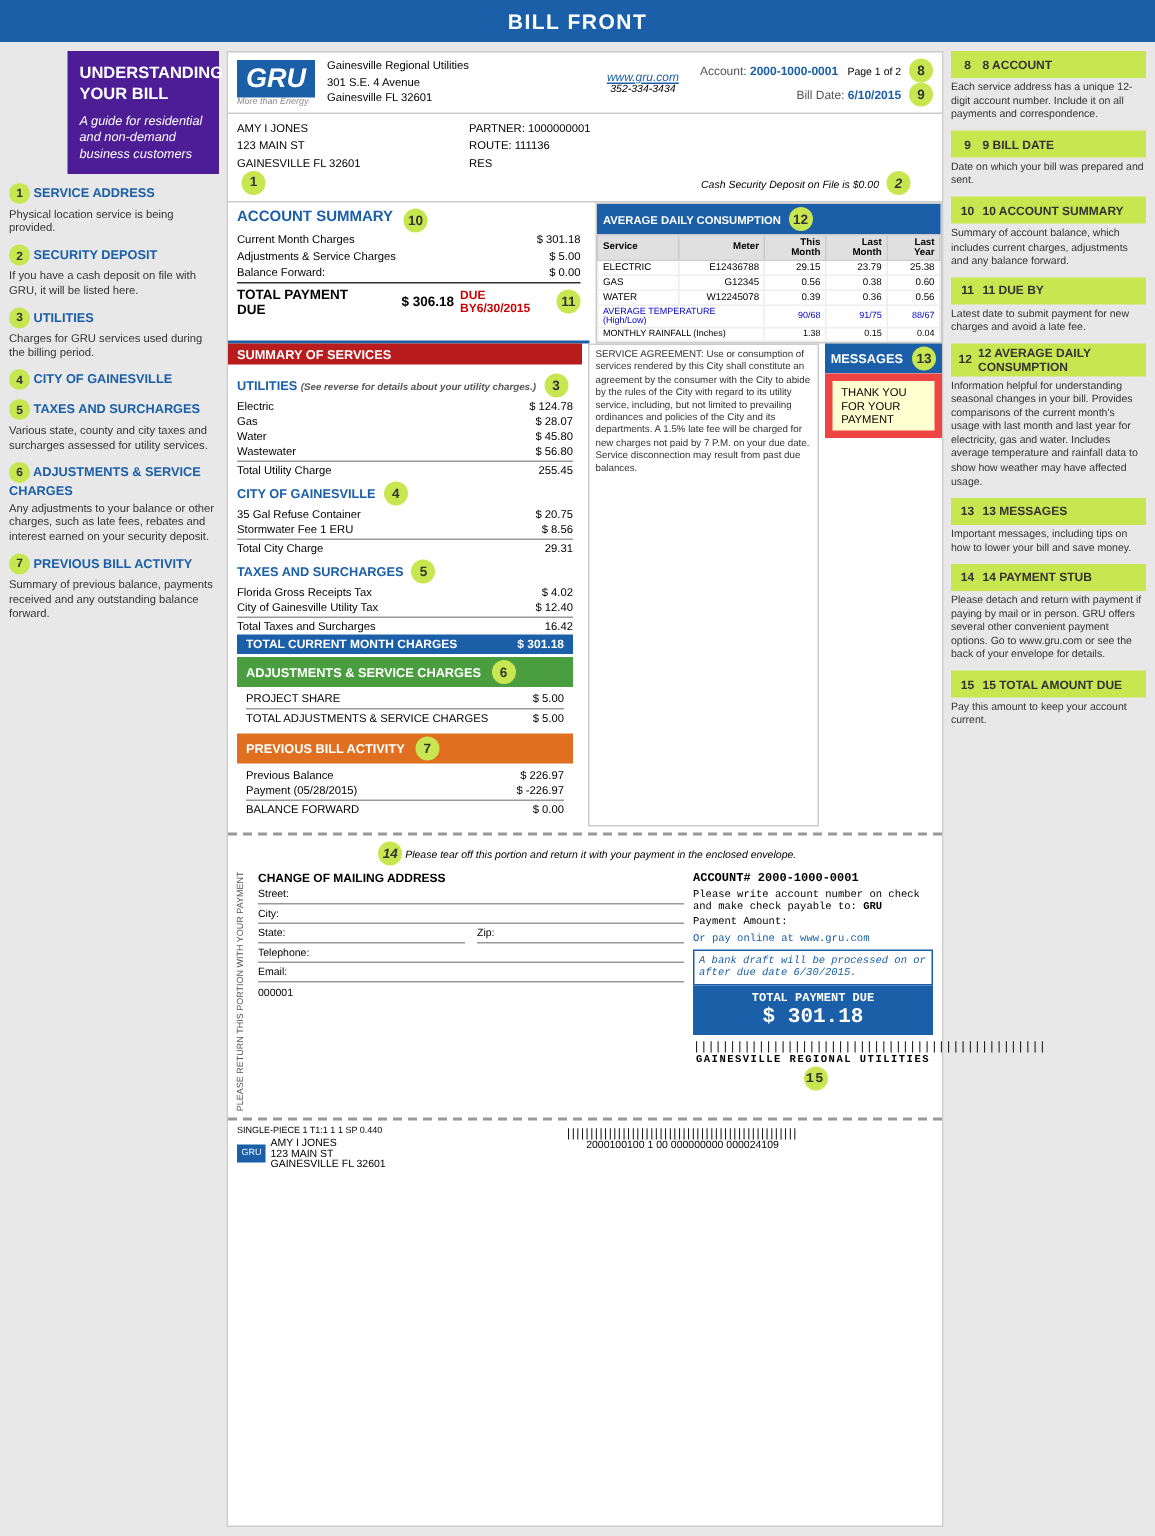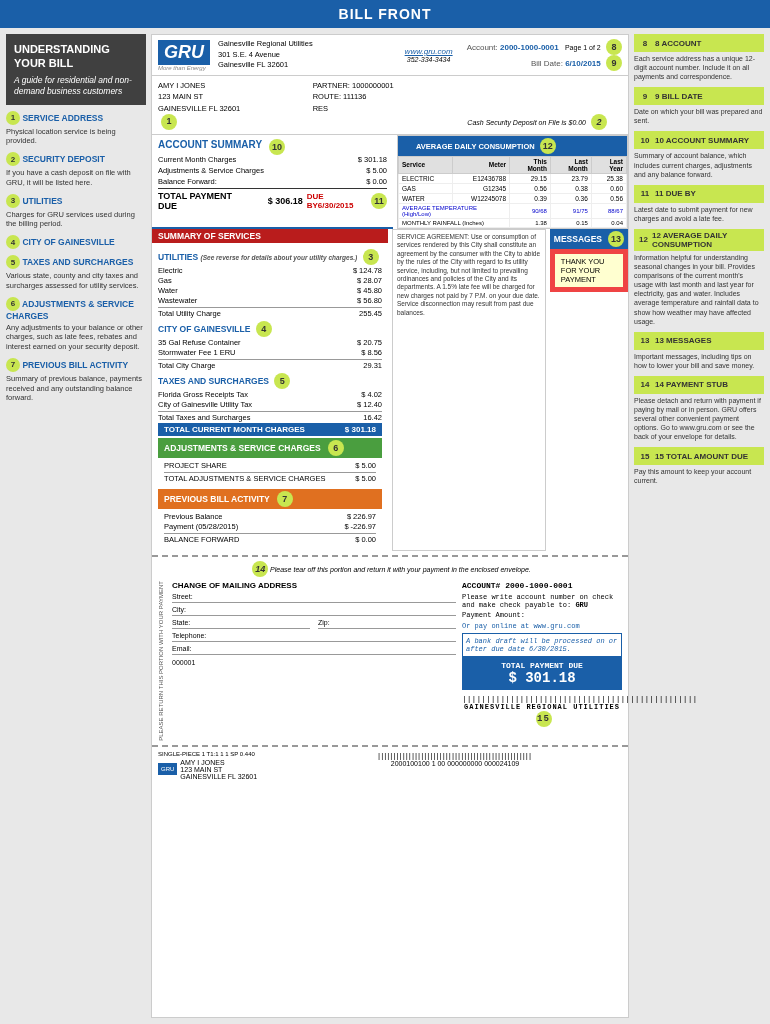--- a/index.html
+++ b/index.html
@@ -31,26 +31,27 @@
       gap: 5px;
     }
 
     
     .left-sidebar {
       width: 140px;
       flex-shrink: 0;
     }
 
     .sidebar-header {
-      background: #404040;
+      background: #4c1d95;
       color: white;
       padding: 8px;
       font-size: 11px;
       font-weight: bold;
       line-height: 1.3;
+      margin-left: 39px;
     }
 
     .sidebar-subtitle {
       font-size: 8.5px;
       font-weight: normal;
       font-style: italic;
       margin-top: 4px;
       line-height: 1.3;
     }
 
@@ -285,21 +286,21 @@
     .consumption-section {
       border: 1px solid #ccc;
       margin: 0;
     }
 
     .consumption-header {
       background: #1a5fa8;
       color: white;
       font-size: 7.5px;
       font-weight: bold;
-      padding: 2px 18px;
+      padding: 2px 4px;
       text-transform: uppercase;
     }
 
     .consumption-table {
       font-size: 6.5px;
       width: 100%;
       border-collapse: collapse;
     }
 
     .consumption-table th {

